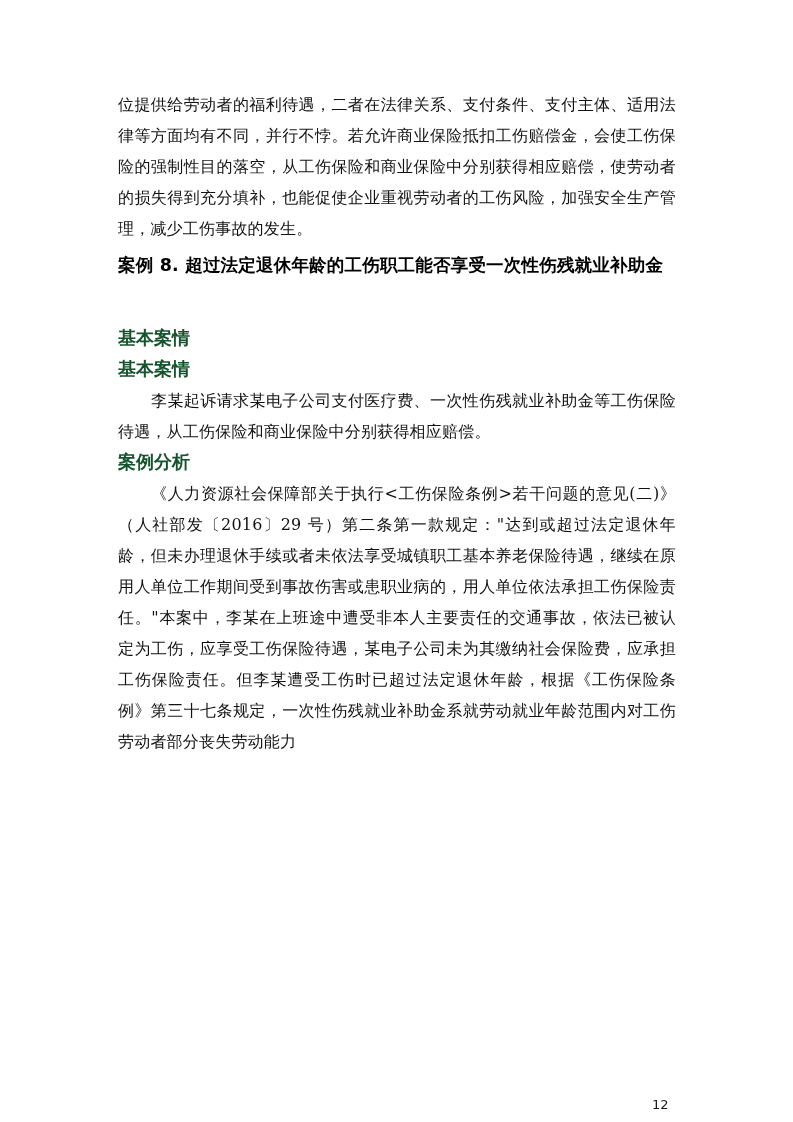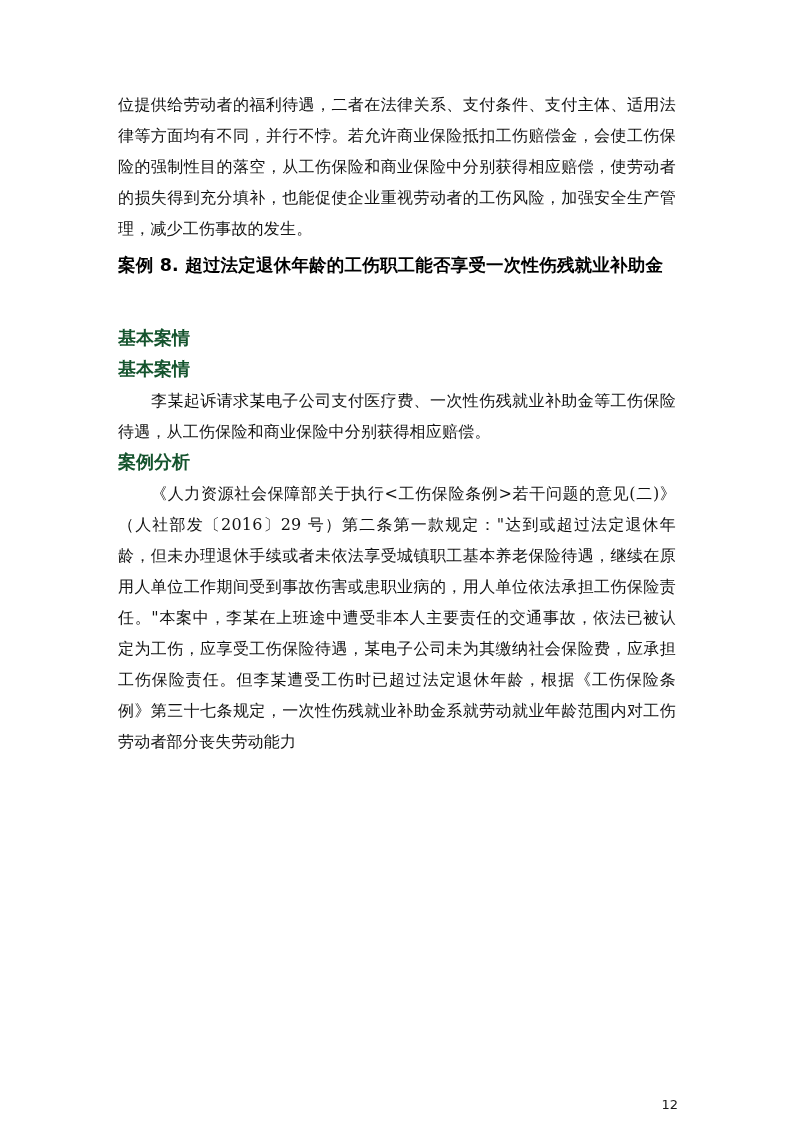--- a/index.html
+++ b/index.html
@@ -48,21 +48,21 @@
     line-height: 31px;
     font-weight: 700;
     color: #14532d;
     font-family: Liberation Serif, serif;
   }
   .page-number {
     position: absolute;
     top: 1097px;
     left: 652px;
     width: 26px;
-    text-align: right;
+    text-align: left;
     font-size: 13px;
     line-height: 16px;
     color: #1a1a1a;
     font-family: "DejaVu Sans", "Liberation Sans", sans-serif;
   }
 </style>
 </head>
 <body>
 
 <div class="page">

